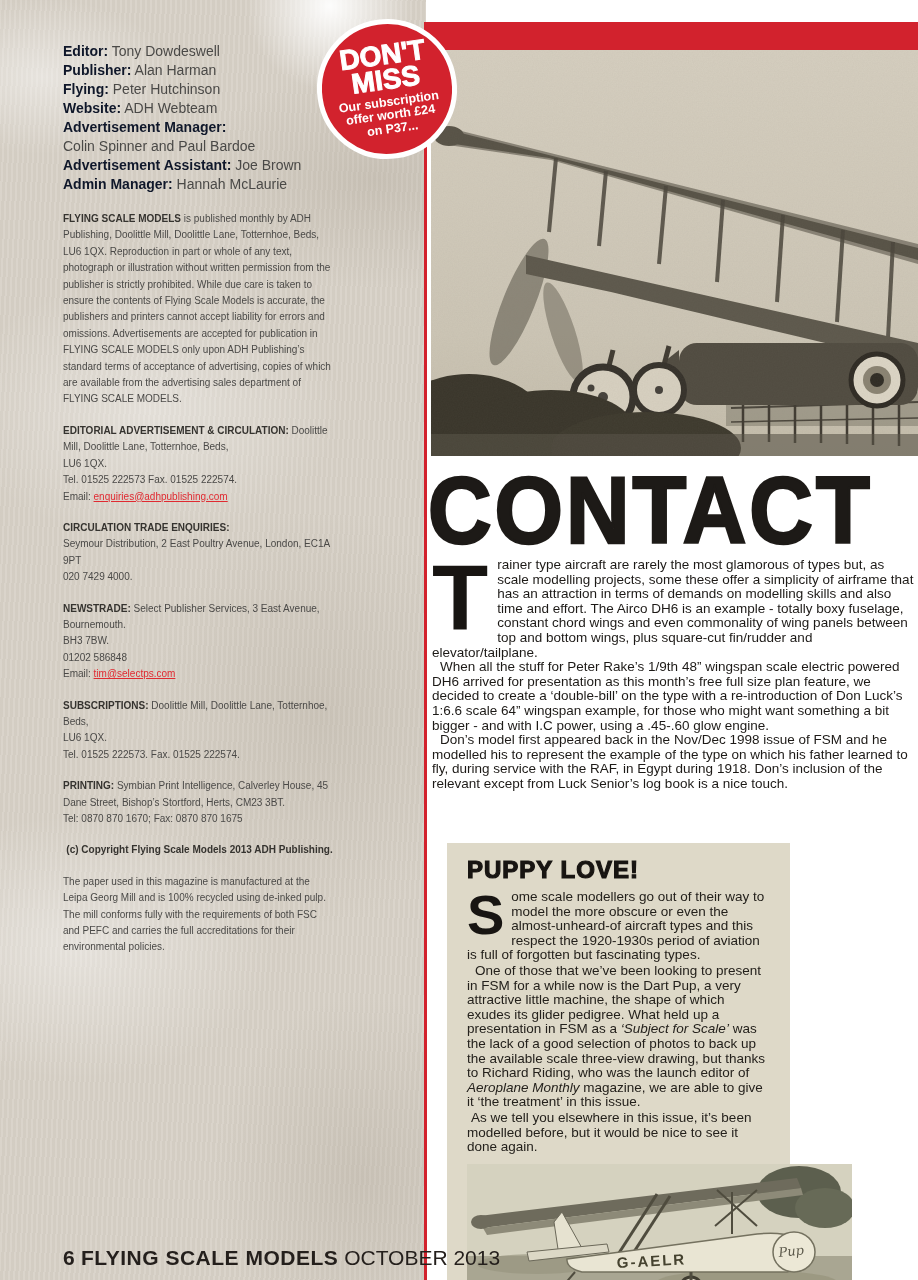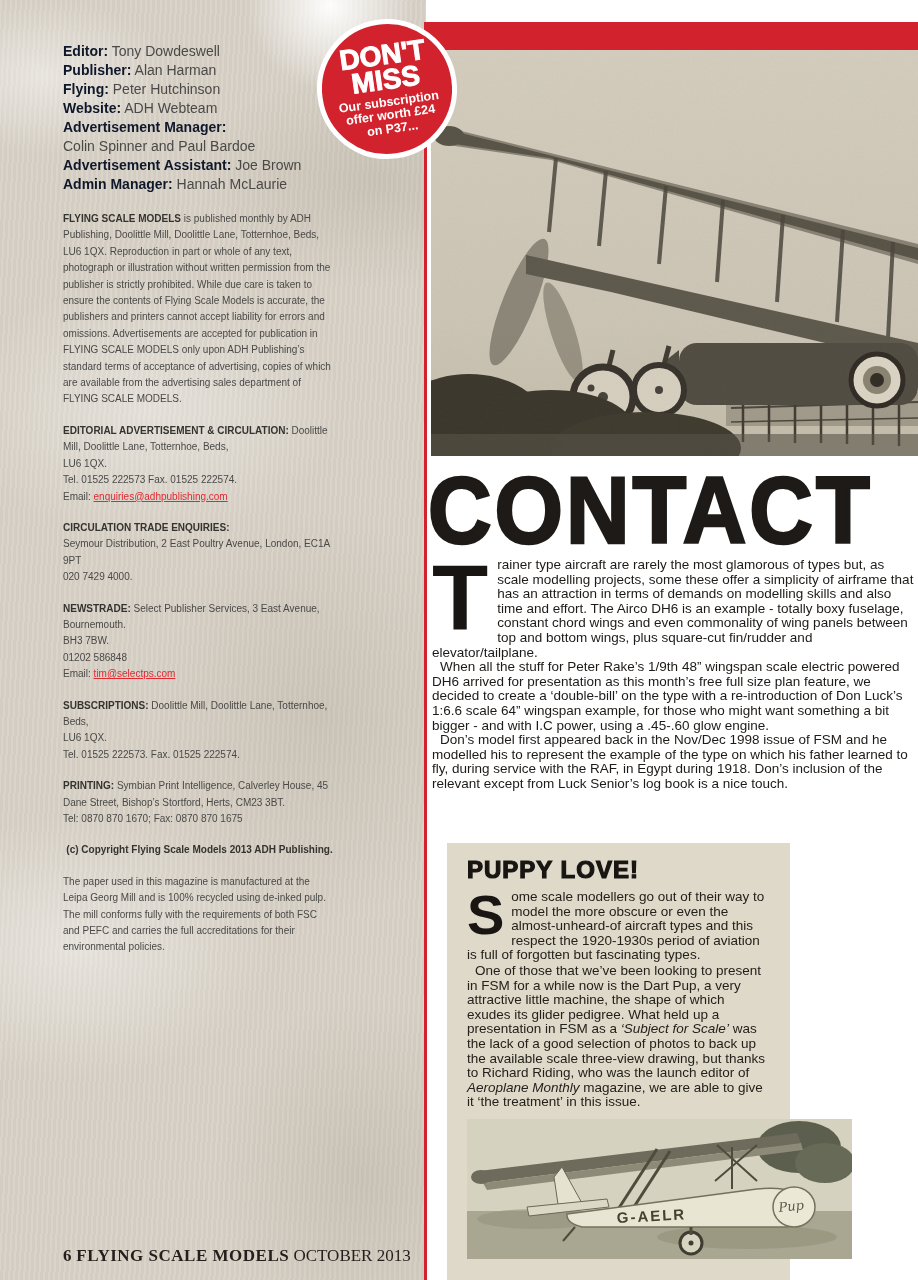--- a/index.html
+++ b/index.html
@@ -62,22 +62,22 @@
   .puppy{position:absolute;left:447px;top:843px;width:343px;height:437px;box-sizing:border-box;
     background:var(--box_beige,#ded9c8);padding:15px 20px 0 20px;color:#24211c;z-index:3;}
   .ptitle{margin:0 0 8px 0;font-size:24px;line-height:24px;font-weight:bold;letter-spacing:1px;
     color:#181512;-webkit-text-stroke:1.2px #181512;}
   .puppy .ap{margin-bottom:1px;}
   .puppy .ind2{text-indent:4px;}
   .pup-photo{margin-top:9px;width:385px;height:140px;}
   .pup-photo svg{display:block;}
 
   
-  .footer{position:absolute;left:63px;top:1246px;z-index:3;font-family:Liberation Serif, serif;
-    font-size:17px;color:#241f1c;}
+  .footer{position:absolute;left:63px;top:1246px;z-index:3;font-family:Liberation Sans, sans-serif;
+    font-size:21px;color:#241f1c;}
   .fnum,.fmag{font-weight:bold;letter-spacing:.5px;}
   .fiss{font-weight:normal;}
 </style>
 </head>
 <body>
 
 <div class="page">
 
   <div class="paper-panel"></div>
   <div class="red-bar"></div>
@@ -214,20 +214,21 @@
   <div class="article">
     <p class="ap"><span class="dropcap">T</span><span>rainer type aircraft are rarely the most glamorous of types but, as scale modelling projects, some these offer a simplicity of airframe that has an attraction in terms of demands on modelling skills and also time and effort. The Airco DH6 is an example - totally boxy fuselage, constant chord wings and even commonality of wing panels between top and bottom wings, plus square-cut fin/rudder and elevator/tailplane.</span></p>
     <p class="ap ind">When all the stuff for Peter Rake’s 1/9th 48” wingspan scale electric powered DH6 arrived for presentation as this month’s free full size plan feature, we decided to create a ‘double-bill’ on the type with a re-introduction of Don Luck’s 1:6.6 scale 64” wingspan example, for those who might want something a bit bigger - and with I.C power, using a .45-.60 glow engine.</p>
     <p class="ap ind">Don’s model first appeared back in the Nov/Dec 1998 issue of FSM and he modelled his to represent the example of the type on which his father learned to fly, during service with the RAF, in Egypt during 1918. Don’s inclusion of the relevant except from Luck Senior’s log book is a nice touch.</p>
   </div>
 
   <section class="puppy">
     <h2 class="ptitle">PUPPY LOVE!</h2>
     <p class="ap"><span class="dropcap s">S</span><span>ome scale modellers go out of their way to model the more obscure or even the almost-unheard-of aircraft types and this respect the 1920-1930s period of aviation is full of forgotten but fascinating types.</span></p>
     <p class="ap ind"><span>One of those that we’ve been looking to present in FSM for a while now is the Dart Pup, a very attractive little machine, the shape of which exudes its glider pedigree. What held up a presentation in FSM as a </span><i>‘Subject for Scale’</i><span> was the lack of a good selection of photos to back up the available scale three-view drawing, but thanks to Richard Riding, who was the launch editor of </span><i>Aeroplane Monthly</i><span> magazine, we are able to give it ‘the treatment’ in this issue.</span></p>
+    <p class="ap ind2">As we tell you elsewhere in this issue, it’s been modelled before, but it would be nice to see it done again.</p>
 
     <div class="pup-photo">
       <svg width="385" height="140" viewBox="0 0 385 140" xmlns="http://www.w3.org/2000/svg">
         <rect width="385" height="140" fill="#d5d2bf"></rect>
         <rect y="92" width="385" height="48" fill="#a9a692"></rect>
         <ellipse cx="70" cy="100" rx="60" ry="10" fill="#989580" opacity="0.7"></ellipse>
         <ellipse cx="280" cy="118" rx="90" ry="12" fill="#949178" opacity="0.6"></ellipse>
 
         <ellipse cx="332" cy="28" rx="42" ry="26" fill="#5c5f4e"></ellipse>
         <ellipse cx="358" cy="44" rx="30" ry="20" fill="#676a57"></ellipse>

